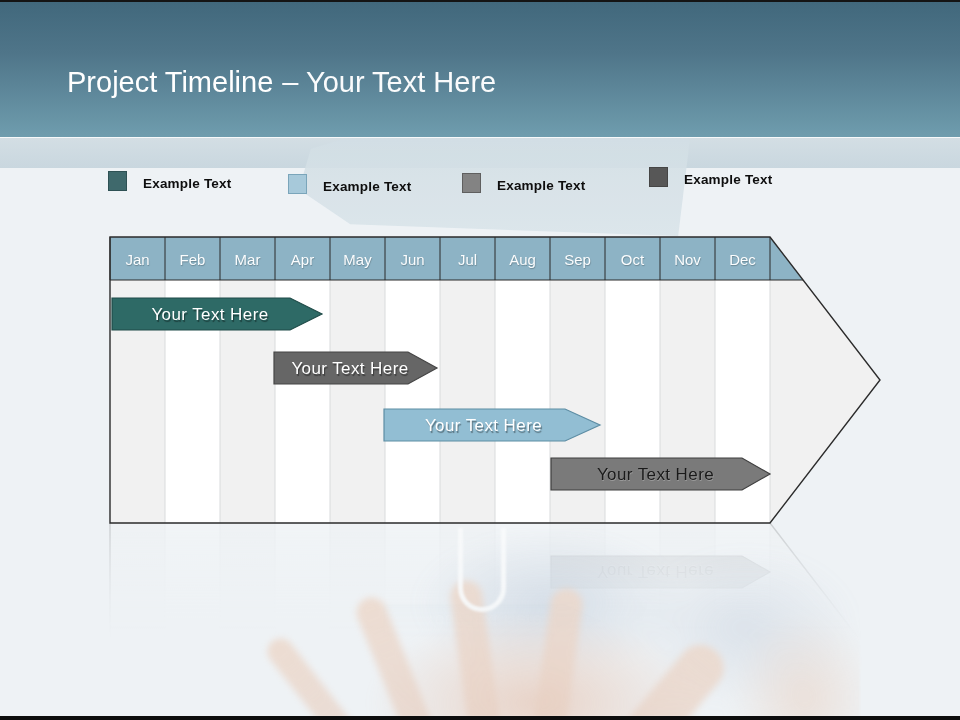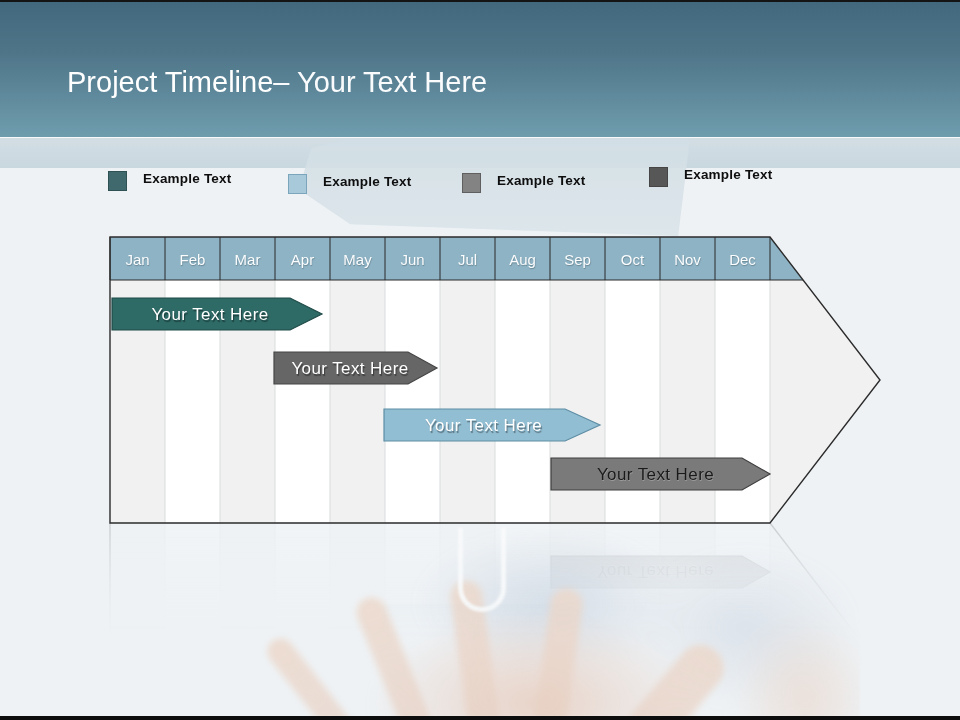--- a/index.html
+++ b/index.html
@@ -9,35 +9,35 @@
   
   .bar-top{position:absolute;left:0;top:0;width:960px;height:2px;background:#141414;}
   .bar-bottom{position:absolute;left:0;top:716px;width:960px;height:4px;background:#0d0d0d;}
 
   
   .header{position:absolute;left:0;top:2px;width:960px;height:135px;
           background:linear-gradient(180deg,#41687c 0%,#4f7589 38%,#6f9dae 100%);}
   .title{position:absolute;left:67px;top:62px;font-size:29px;line-height:36px;color:#ffffff;
          white-space:nowrap;}
   .title .t-bold{font-weight:400;}
-  .title .t-rest{font-weight:400;color:rgba(255,255,255,.97);}
+  .title .t-rest{font-weight:400;color:rgba(255,255,255,.97);margin-left:9px;}
 
   .sub-band{position:absolute;left:0;top:137px;width:960px;height:30px;
             background:linear-gradient(180deg,#d3dee4,#c9d7df);
             border-top:1px solid rgba(255,255,255,.85);}
 
   
   .bg-shape{position:absolute;left:295px;top:139px;width:395px;height:97px;
             background:linear-gradient(180deg,#d2dee5,#dae5ea);
             clip-path:polygon(12% 0,100% 0,97% 100%,14% 88%,1% 52%,4% 10%);
             filter:drop-shadow(-4px 3px 0 rgba(255,255,255,.85)) drop-shadow(4px 0 0 rgba(255,255,255,.6));
             opacity:.9;}
 
   
-  .legend-item{position:absolute;display:flex;align-items:flex-start;}
+  .legend-item{position:absolute;display:flex;align-items:flex-end;}
   .legend-swatch{display:inline-block;width:19px;height:20px;margin-right:16px;box-sizing:border-box;}
   .legend-label{font-size:13.5px;font-weight:700;color:#0e0e0e;letter-spacing:.2px;white-space:nowrap;}
 
   
   svg{position:absolute;left:0;top:0;pointer-events:none;}
   svg [data-interactable="true"]{pointer-events:auto;cursor:pointer;}
   .m-label{font-family:"Liberation Sans",sans-serif;font-size:15px;fill:#fbfdfe;
            text-shadow:.5px 1px 1px rgba(0,0,0,.25);}
   .bar-label{font-family:"Liberation Sans",sans-serif;font-size:17px;letter-spacing:.4px;
              text-shadow:1px 1.5px 1px rgba(0,0,0,.4);}

